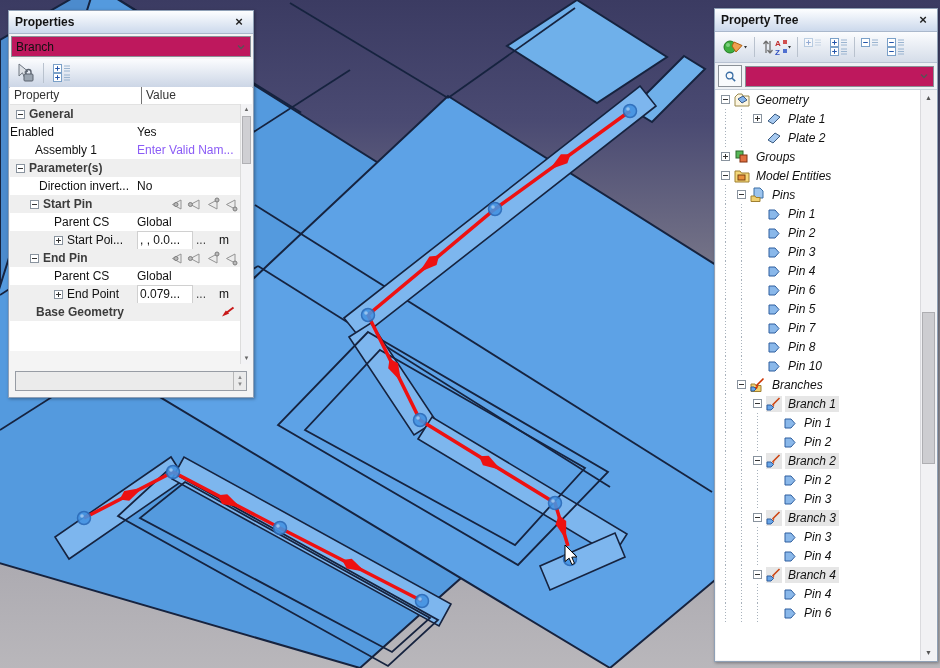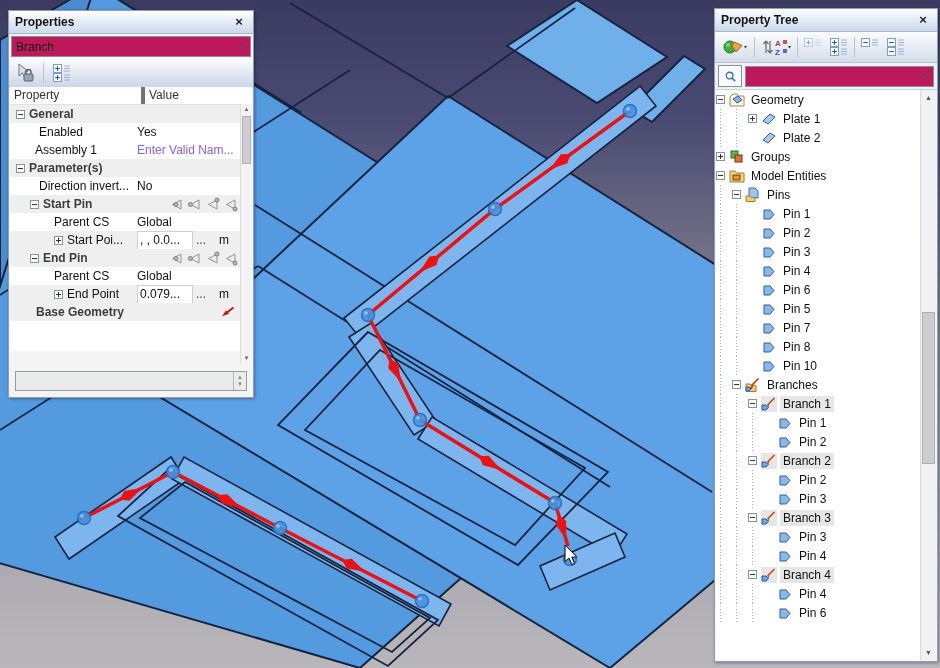--- a/index.html
+++ b/index.html
@@ -18,21 +18,21 @@
   
   #properties-panel{left:8px;top:10px;width:244px;height:386px;}
   #prop-combo{margin:2px;}
   .ptoolbar{height:28px;display:flex;align-items:center;gap:3px;padding:0 3px;
     background:linear-gradient(#fbfcfe,#ccd6e6);border-bottom:1px solid #b8c2d2;}
   .tbtn{width:24px;height:24px;display:flex;align-items:center;justify-content:center;border:1px solid transparent;}
   .tsep{width:1px;height:20px;background:#b9c2ce;margin:0 2px;}
   #prop-table{position:absolute;left:1px;right:1px;top:76px;height:264px;background:#fff;overflow:hidden;}
   .phead{height:17px;display:flex;border-bottom:1px solid #e2e2e2;color:#333;}
   .phead div{padding:1px 4px;}
-  .phead .c1{width:123px;border-right:4px solid #737373;}
+  .phead .c1{width:123px;border-right:1px solid #737373;}
   .prow{height:18px;display:flex;align-items:center;position:relative;background:#fff;}
   .prow.sec{background:#efefef;}
   .prow .lbl{white-space:nowrap;overflow:hidden;}
   .prow b.lbl{color:#3c3c3c;}
   .exp9{flex:none;margin-right:4px;display:inline-flex;}
   .val{position:absolute;left:127px;right:12px;white-space:nowrap;overflow:hidden;}
   .val.ghost{color:#8b5cf6;}
   .cellv{position:absolute;left:127px;width:50px;height:17px;background:#fff;border:1px solid #d0d0d0;line-height:17px;padding:0 2px;}
   .cellm{position:absolute;left:181px;width:20px;text-align:center;color:#444;}
   .cellu{position:absolute;left:204px;width:20px;text-align:center;}
@@ -46,21 +46,21 @@
   #prop-input .tx{flex:1;}
   .spin{width:12px;border-left:1px solid #b8b8b8;display:flex;flex-direction:column;align-items:center;justify-content:center;font-size:6px;color:#888;line-height:7px;}
   
   #tree-panel{left:714px;top:8px;width:222px;height:652px;}
   .ttoolbar{height:30px;display:flex;align-items:center;padding:0 3px;
     background:linear-gradient(#fbfcfe,#d5dde9);border-bottom:1px solid #b8c2d2;}
   #tree-search{height:26px;display:flex;align-items:center;gap:3px;padding:0 3px;background:#eef1f5;border-bottom:1px solid #c8d0da;}
   #mag-btn{width:22px;height:20px;border:1px solid #8a9097;background:#f8fafc;display:flex;align-items:center;justify-content:center;}
   #tree-search .combo{flex:1;}
   #tree-body{position:absolute;left:1px;right:1px;top:81px;bottom:1px;background:#fff;overflow:hidden;}
-  .trow{height:19px;display:flex;align-items:center;white-space:nowrap;}
+  .trow{height:19px;display:flex;align-items:center;padding-left:5px;white-space:nowrap;font-style:italic;}
   .gl{width:16px;height:19px;flex:none;background-image:repeating-linear-gradient(to bottom,#a8b2bc 0 1px,transparent 1px 3px);background-size:1px 19px;background-position:4px 0;background-repeat:no-repeat;}
   .exp-slot{width:13px;flex:none;display:inline-flex;}
   .ticon{width:16px;height:16px;flex:none;margin-right:3px;}
   .tlabel{padding:1px 3px;color:#101010;}
   .trow.sel .tlabel, .trow.sel .ticon{background:#e6e6e6;}
   .trow.sel{background:linear-gradient(to right,transparent 0, transparent 0);}
   #tree-scroll{position:absolute;right:0px;top:0px;width:15px;bottom:0;background:#f1f1f4;border-left:1px solid #dadade;}
   #tree-scroll .sa{position:absolute;left:0;right:0;height:15px;text-align:center;font-size:7px;color:#555;line-height:15px;}
   #tree-scroll .thumb{position:absolute;left:1px;right:1px;top:222px;height:150px;background:#cdcdd1;border:1px solid #aeaeb2;}
   svg{display:block;}
@@ -180,21 +180,21 @@
           <div class="prow sec">
             <span class="exp9" style="margin-left:6px">
               <svg width="9" height="9" viewBox="0 0 9 9">
                 <rect x="0.5" y="0.5" width="8" height="8" fill="#fff" stroke="#89939e"></rect>
                 <line x1="2" y1="4.5" x2="7" y2="4.5" stroke="#333"></line>
               </svg>
             </span>
             <b class="lbl">General</b>
           </div>
           <div class="prow">
-            <span class="lbl" style="margin-left:29px">Enabled</span>
+            <span class="lbl" style="">Enabled</span>
             <span class="val">Yes</span>
           </div>
           <div class="prow">
             <span class="lbl" style="margin-left:25px">Assembly 1</span>
             <span class="val ghost">Enter Valid Nam...</span>
           </div>
           <div class="prow sec">
             <span class="exp9" style="margin-left:6px">
               <svg width="9" height="9" viewBox="0 0 9 9">
                 <rect x="0.5" y="0.5" width="8" height="8" fill="#fff" stroke="#89939e"></rect>

